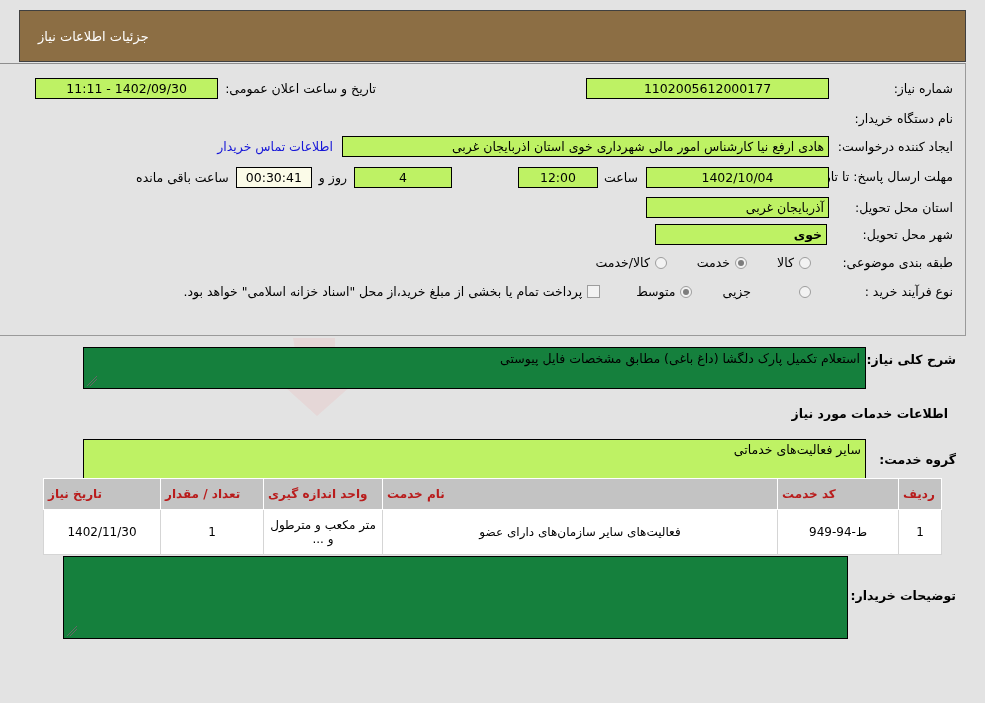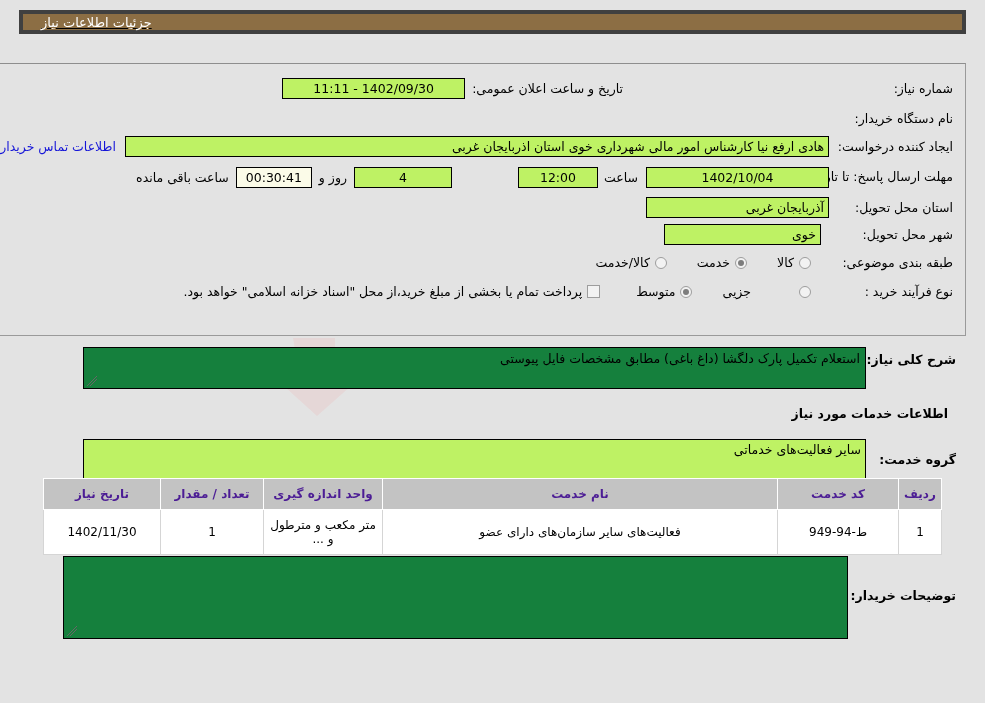--- a/index.html
+++ b/index.html
@@ -15,29 +15,28 @@
     position: relative;
     direction: rtl;
   }
 
   
   .header-bar {
     position: absolute;
     top: 10px;
     right: 19px;
     left: 19px;
-    height: 24px;
+    height: 52px;
     background: #8c6e44;
-    border: 4px solid #404040;
+    border: 1px solid #404040;
     box-sizing: border-box;
     display: flex;
     align-items: center;
     justify-content: flex-start;
     padding-right: 0;
-    text-decoration: underline;
   }
   .header-title {
     color: #ffffff;
     font-size: 13px;
     margin-right: auto;
     padding-left: 18px;
     white-space: nowrap;
   }
 
   
@@ -160,26 +159,26 @@
   
   table.items {
     border-collapse: collapse;
     width: 100%;
     font-size: 12px;
     background: #ffffff;
   }
   table.items th {
     background: #c3c3c3;
     border: 1px solid #ffffff;
-    color: #4c1d95;
+    color: #b91c1c;
     font-weight: bold;
     font-size: 12px;
     height: 26px;
     padding: 2px 4px;
-    text-align: center;
+    text-align: left;
   }
   table.items td {
     background: #ffffff;
     border: 1px solid #d5d5d5;
     height: 38px;
     padding: 3px 5px;
     text-align: center;
     vertical-align: middle;
     font-size: 12px;
     color: #000;
@@ -240,32 +239,33 @@
   </svg>
 </div>
 <div class="watermark">
   <span class="wm-text">AriaTender.net</span>
 </div>
 
 <div class="panel panel-top content">
 
   <div class="row" style="height:32px; margin-top:8px;">
     <div class="lbl" style="width:120px; margin-right:12px;">شماره نیاز:</div>
+    <div class="fld" style="width:243px; margin-right:4px;">1102005612000177</div>
 
     <div class="lbl" style="margin-right:210px;">تاریخ و ساعت اعلان عمومی:</div>
     <div class="fld" style="width:183px; margin-right:7px;">1402/09/30 - 11:11</div>
   </div>
 
   <div class="row" style="height:28px;">
     <div class="lbl" style="width:120px; margin-right:12px;">نام دستگاه خریدار:</div>
   </div>
 
   <div class="row" style="height:28px;">
     <div class="lbl" style="width:120px; margin-right:12px;">ایجاد کننده درخواست:</div>
-    <div class="fld rtl-text" style="width:704px; margin-right:4px;">هادی ارفع نیا کارشناس امور مالی شهرداری خوی استان اذربایجان غربی</div>
+    <div class="fld rtl-text" style="width:487px; margin-right:4px;">هادی ارفع نیا کارشناس امور مالی شهرداری خوی استان اذربایجان غربی</div>
     <div class="link" style="margin-right:9px;">اطلاعات تماس خریدار</div>
   </div>
 
   <div class="row" style="height:34px;">
     <div class="lbl lbl-2line" style="width:120px; margin-right:12px;">
       <span>مهلت ارسال پاسخ: تا تاریخ:</span>
     </div>
     <div class="fld" style="width:183px; margin-right:4px;">1402/10/04</div>
     <div class="lbl" style="margin-right:8px;">ساعت</div>
     <div class="fld" style="width:80px; margin-right:6px;">12:00</div>
@@ -276,21 +276,21 @@
     <div class="lbl" style="margin-right:7px;">ساعت باقی مانده</div>
   </div>
 
   <div class="row" style="height:27px;">
     <div class="lbl" style="width:120px; margin-right:12px;">استان محل تحویل:</div>
     <div class="fld rtl-text" style="width:183px; margin-right:4px;">آذربایجان غربی</div>
   </div>
 
   <div class="row" style="height:27px;">
     <div class="lbl" style="width:120px; margin-right:12px;">شهر محل تحویل:</div>
-    <div class="fld rtl-text" style="width:157px; margin-right:12px;">خوی</div>
+    <div class="fld rtl-text" style="width:172px; margin-right:6px;font-weight:bold;">خوی</div>
   </div>
 
   <div class="row" style="height:29px;">
     <div class="lbl" style="width:120px; margin-right:12px;">طبقه بندی موضوعی:</div>
 
     <div class="radio-opt" style="margin-right:22px;">
       <span class="radio"></span>
       <span>کالا</span>
     </div>
     <div class="radio-opt" style="margin-right:30px;">

